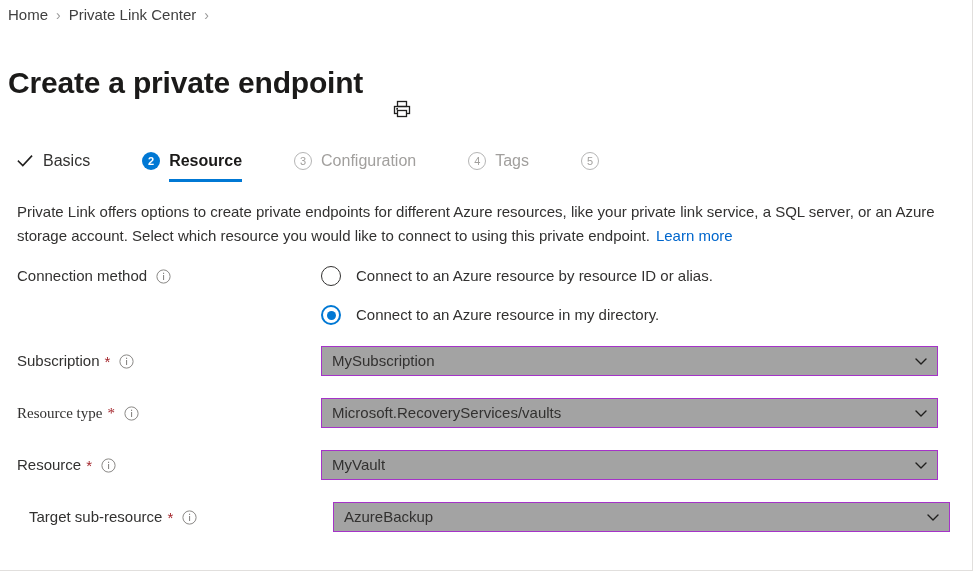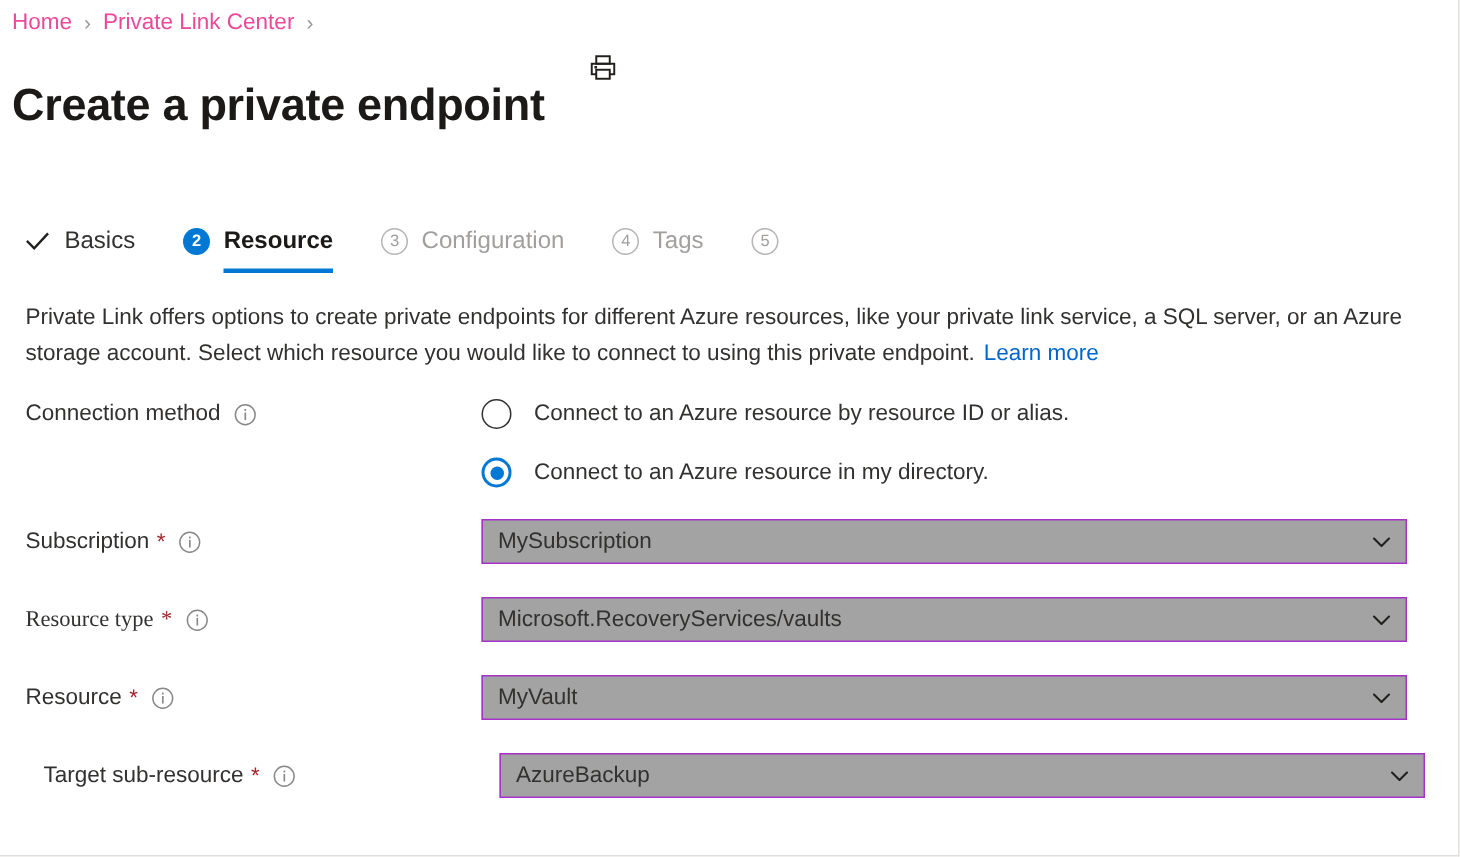--- a/index.html
+++ b/index.html
@@ -30,38 +30,38 @@
     position: absolute;
     left: 8px;
     top: 5px;
     display: flex;
     align-items: center;
     font-size: 15px;
     line-height: 20px;
     white-space: nowrap;
   }
   .crumb-link {
-    color: #ec4899;
+    color: #404040;
     cursor: pointer;
     text-decoration: none;
   }
   .crumb-sep {
     color: #9a9a9a;
     margin: 0 8px;
     font-size: 14px;
     font-weight: 400;
   }
 
   
   .title-row {
     position: absolute;
     left: 8px;
-    top: 32px;
-    display: flex;
-    align-items: flex-start;
+    top: 44px;
+    display: flex;
+    align-items: flex-end;
   }
   .page-title {
     font-size: 30px;
     font-weight: 600;
     letter-spacing: -0.2px;
     color: #1b1a19;
     line-height: 38px;
   }
   .print-btn {
     margin-left: 26px;
@@ -74,20 +74,21 @@
   }
 
   
   .tabs {
     position: absolute;
     left: 16px;
     top: 146px;
     display: flex;
     align-items: flex-start;
     height: 34px;
+    gap: 20px;
   }
   .tab {
     display: flex;
     align-items: center;
     margin-right: 32px;
     position: relative;
     height: 30px;
     cursor: pointer;
     white-space: nowrap;
   }

